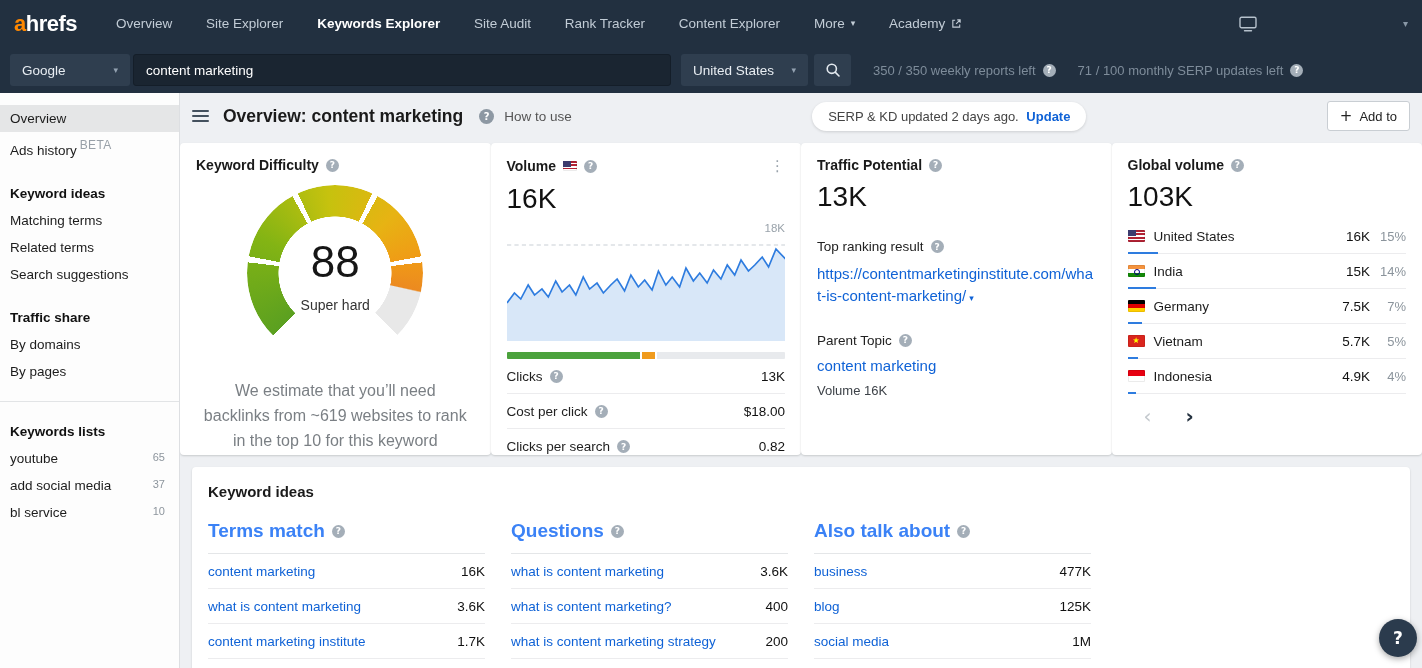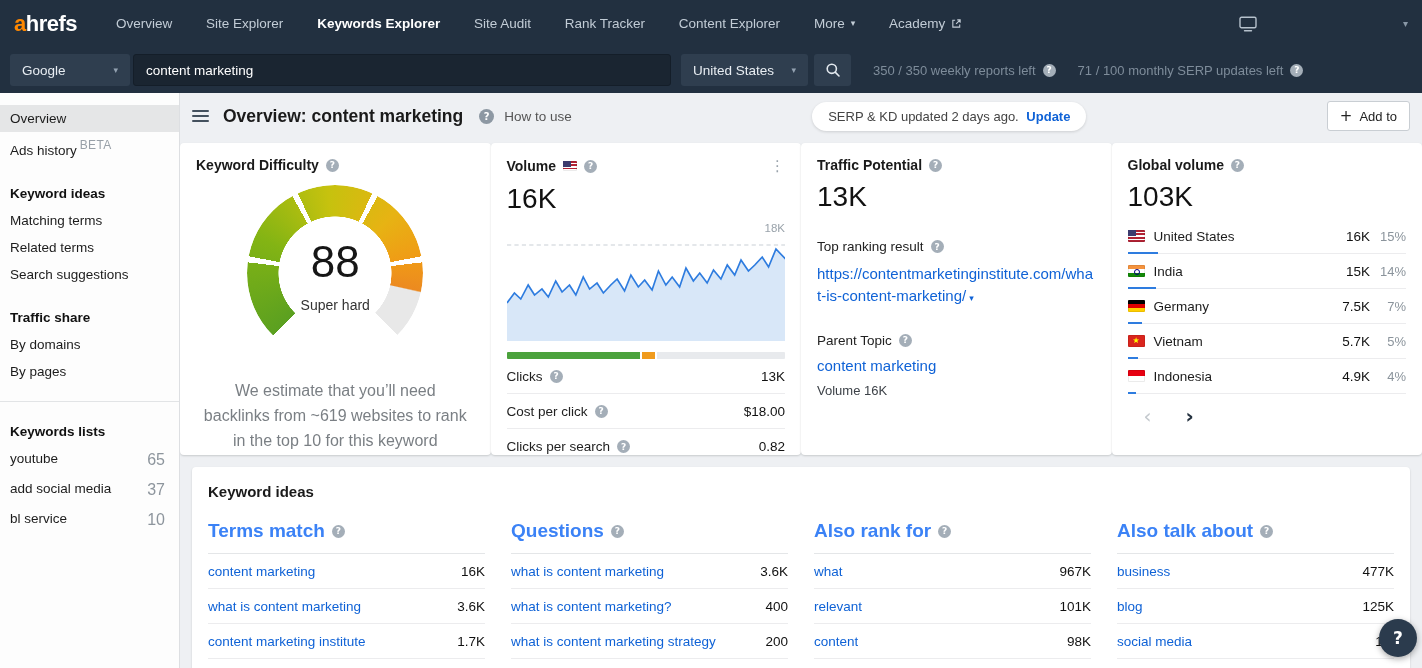--- a/index.html
+++ b/index.html
@@ -33,21 +33,21 @@
   .help::after{content:"?";color:#fff;font-size:9px;font-weight:700;font-family:"DejaVu Sans",sans-serif}
   .help.big{width:15px;height:15px;background:#8d98a3}
   .help.big::after{font-size:10px}
 
   
   .page{display:flex;height:calc(100% - 93px);overflow:hidden}
   .sidebar{width:180px;background:#fdfdfd;border-right:1px solid #dddfe2;padding-top:12px;flex:none}
   .side-item{padding:6px 10px;cursor:pointer;color:#1c1c1c}
   .side-item.active{background:#e5e6e7}
   .side-item.list{display:flex;justify-content:space-between;padding-right:14px}
-  .side-count{color:#8d959d;font-size:16px}
+  .side-count{color:#8d959d;font-size:11px}
   .side-header{margin-top:16px;padding:6px 10px;font-weight:700;color:#111}
   .side-divider{height:1px;background:#e2e4e6;margin-top:16px}
   .beta{font-size:12px;color:#98a0a8;margin-left:3px;vertical-align:super;letter-spacing:.3px}
 
   .main{flex:1;display:flex;flex-direction:column;overflow:hidden}
   .main-header{display:flex;align-items:center;height:46px;padding:0 12px;flex:none}
   .burger{display:inline-flex;flex-direction:column;gap:3px;width:17px;cursor:pointer;margin-right:14px}
   .burger b{height:2px;background:#44515e;border-radius:1px}
   .page-title{font-size:17.5px;font-weight:700;color:#1a1a1a}
   .howto{display:inline-flex;align-items:center;gap:10px;color:#555;margin-left:16px;cursor:pointer}
@@ -419,38 +419,20 @@
             <a class="ki-kw">what is content marketing?</a>
             <span class="ki-val">400</span>
           </div>
           <div class="ki-row">
             <a class="ki-kw">what is content marketing strategy</a>
             <span class="ki-val">200</span>
           </div>
         </div>
         <div class="ki-col">
           <div class="ki-head">
-              <span>Also rank for</span>
-              <span class="help"></span>
-            </div>
-          <div class="ki-row">
-            <a class="ki-kw">what</a>
-            <span class="ki-val">967K</span>
-          </div>
-          <div class="ki-row">
-            <a class="ki-kw">relevant</a>
-            <span class="ki-val">101K</span>
-          </div>
-          <div class="ki-row">
-            <a class="ki-kw">content</a>
-            <span class="ki-val">98K</span>
-          </div>
-        </div>
-        <div class="ki-col">
-          <div class="ki-head">
               <span>Also talk about</span>
               <span class="help"></span>
             </div>
           <div class="ki-row">
             <a class="ki-kw">business</a>
             <span class="ki-val">477K</span>
           </div>
           <div class="ki-row">
             <a class="ki-kw">blog</a>
             <span class="ki-val">125K</span>

